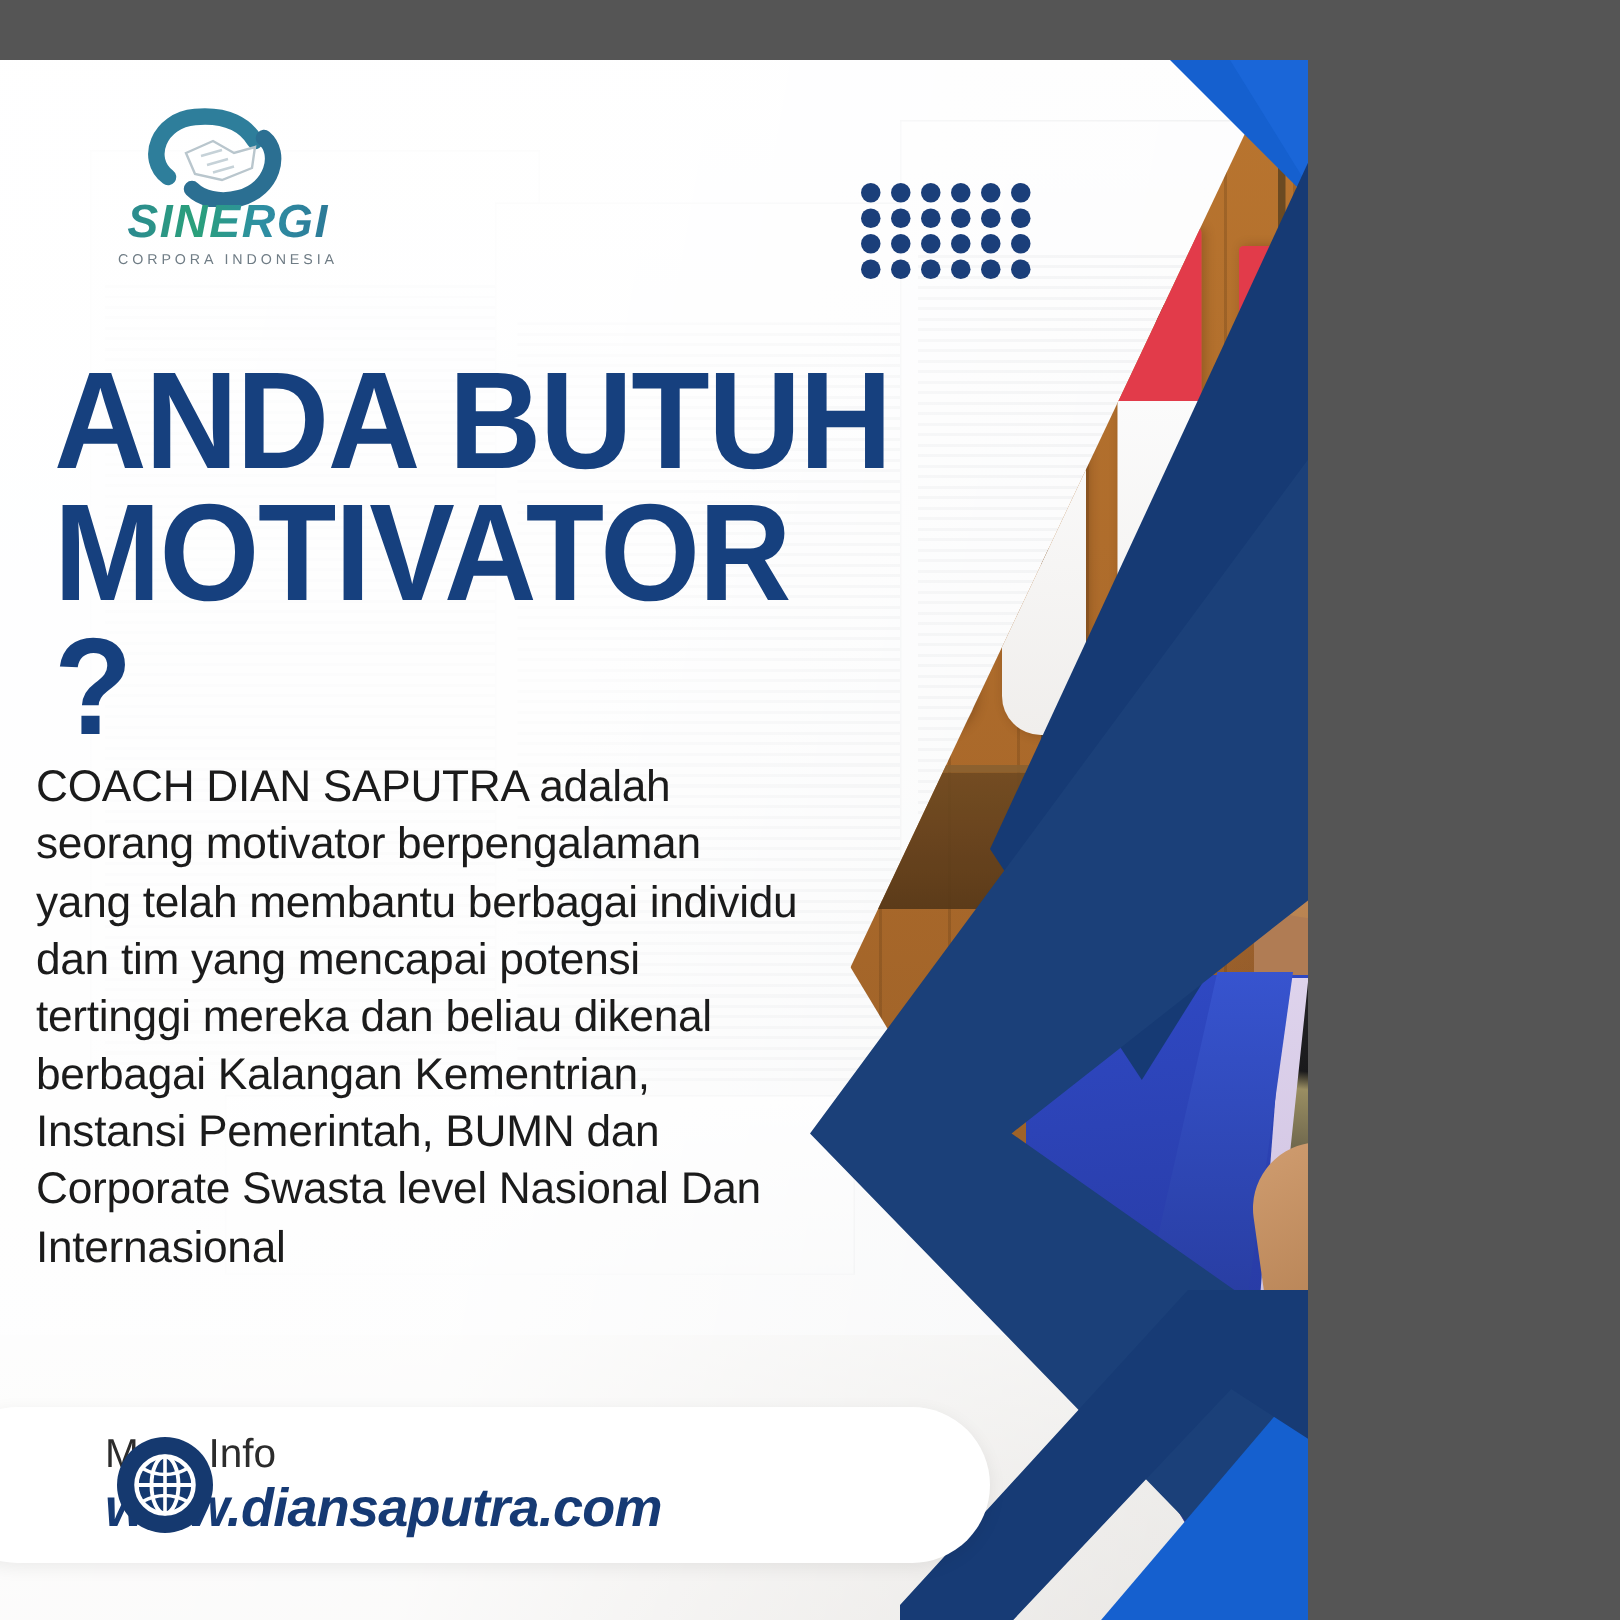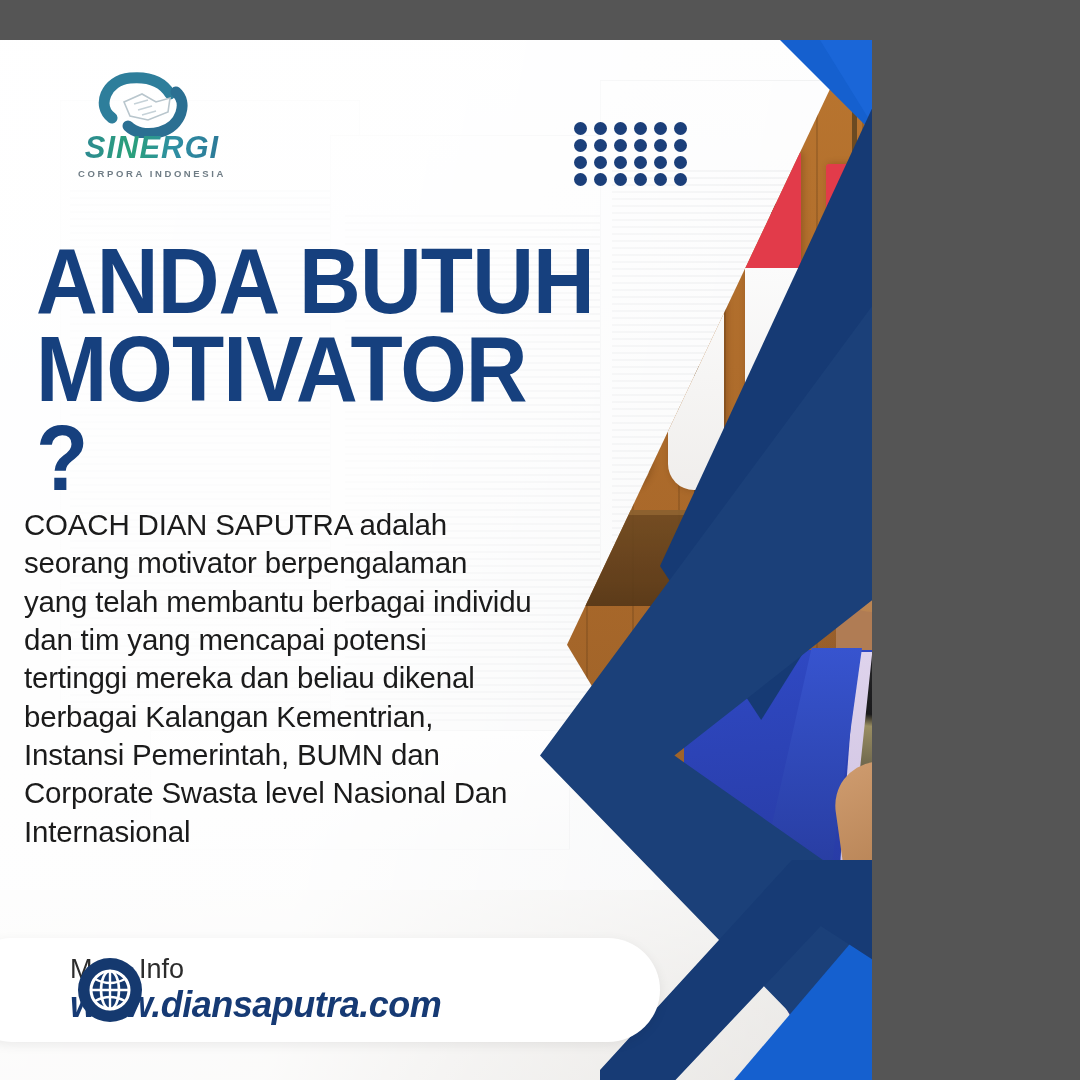--- a/index.html
+++ b/index.html
@@ -193,21 +193,21 @@
   .logo-mark{position:absolute;left:28px;top:0;width:110px;height:66px;}
   .logo-word{
     position:absolute;left:0;top:60px;width:180px;text-align:center;
     font-size:31px;font-weight:700;letter-spacing:1px;line-height:1;
     background:linear-gradient(90deg,#2d7f9c 0%,#2aa07a 38%,#2e8fa3 62%,#2b6f92 100%);
     -webkit-background-clip:text;background-clip:text;color:transparent;
     font-style:italic;
   }
   .logo-sub{
     position:absolute;left:0;top:96px;width:180px;text-align:center;
-    font-size:9.5px;letter-spacing:2.6px;color:#6f7c85;font-weight:700;
+    font-size:9.5px;letter-spacing:2.6px;color:#6f7c85;font-weight:400;
   }
 
   
   .dots{position:absolute;left:574px;top:82px;display:grid;
     grid-template-columns:repeat(6,20px);grid-template-rows:repeat(4,17px);}
   .dot{width:13px;height:13px;border-radius:50%;background:#1b3f7a;}
 
   
   .headline{
     position:absolute;left:36px;top:197px;width:600px;

